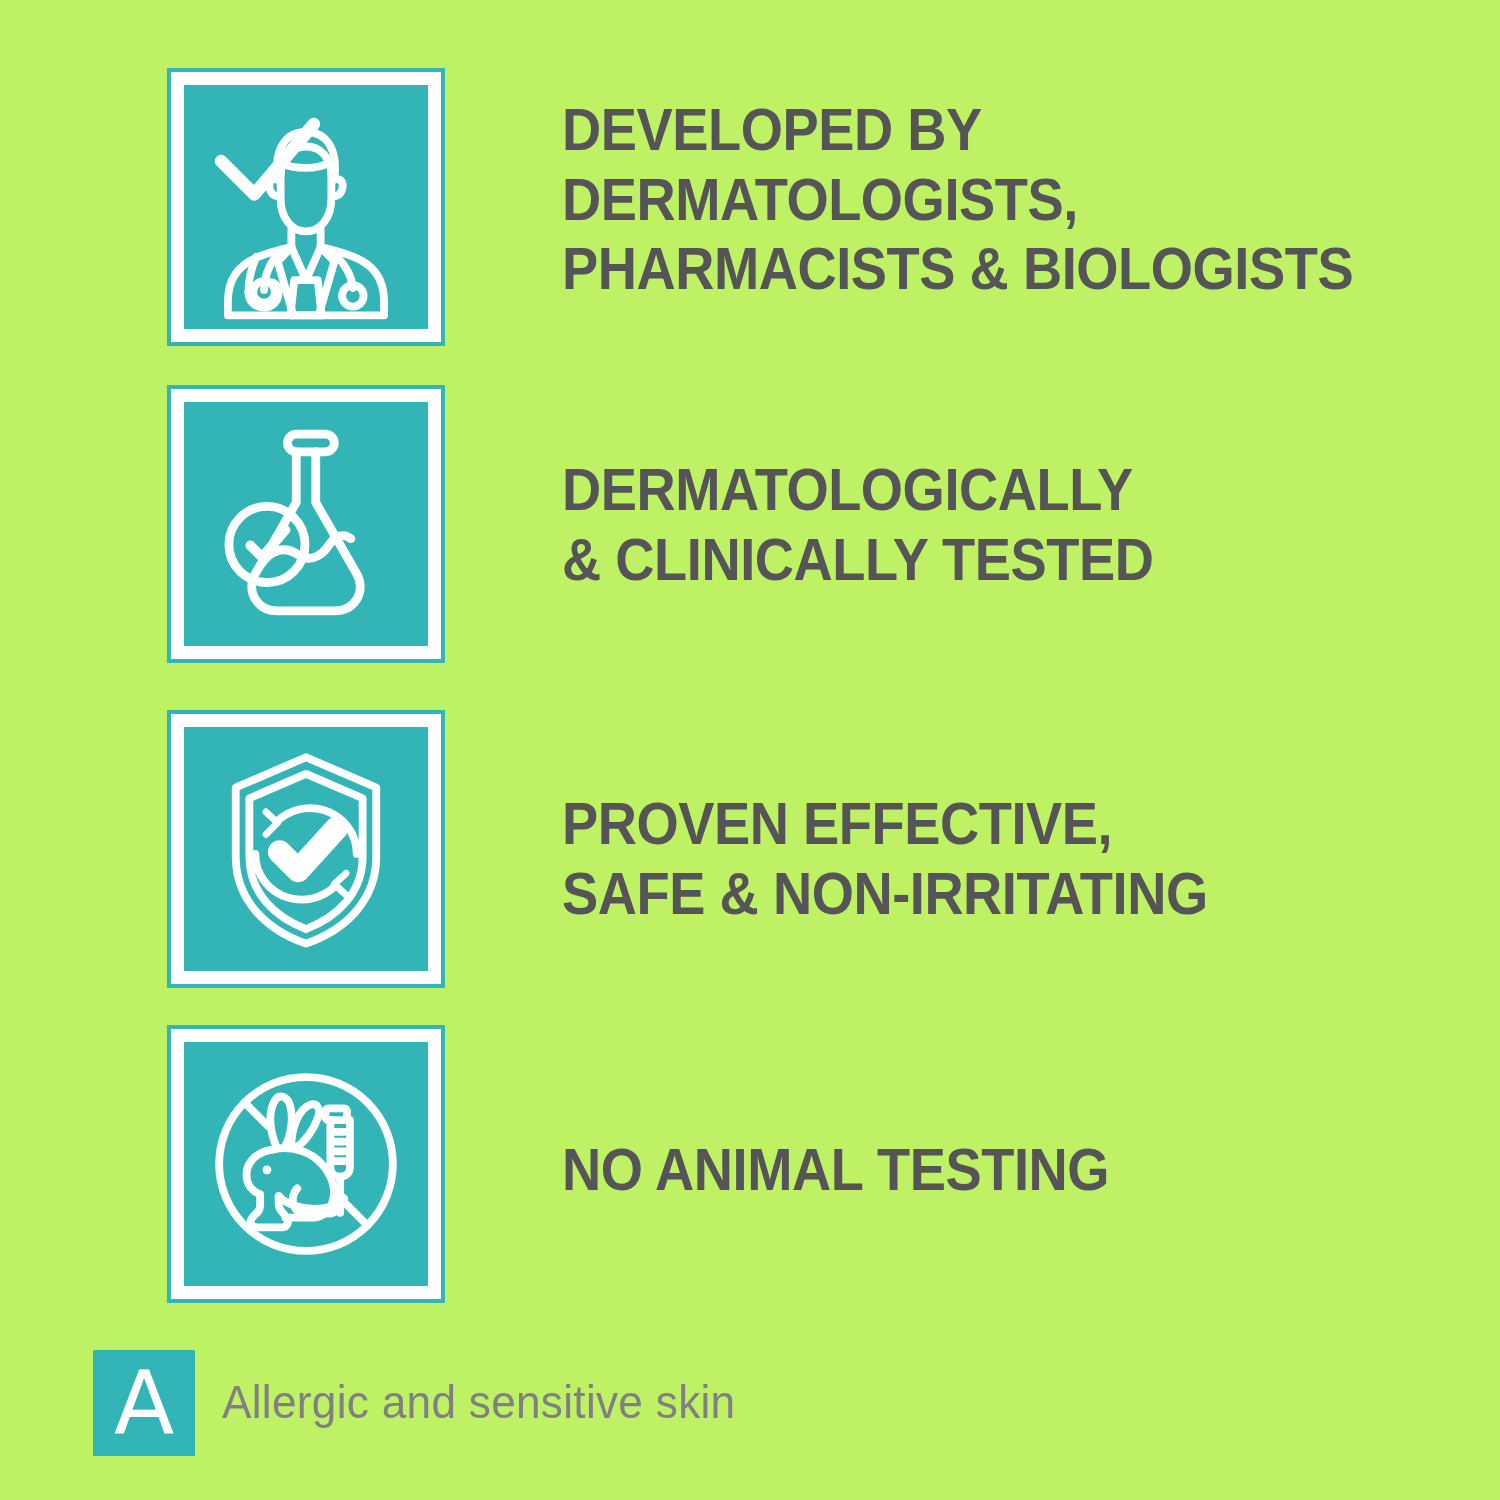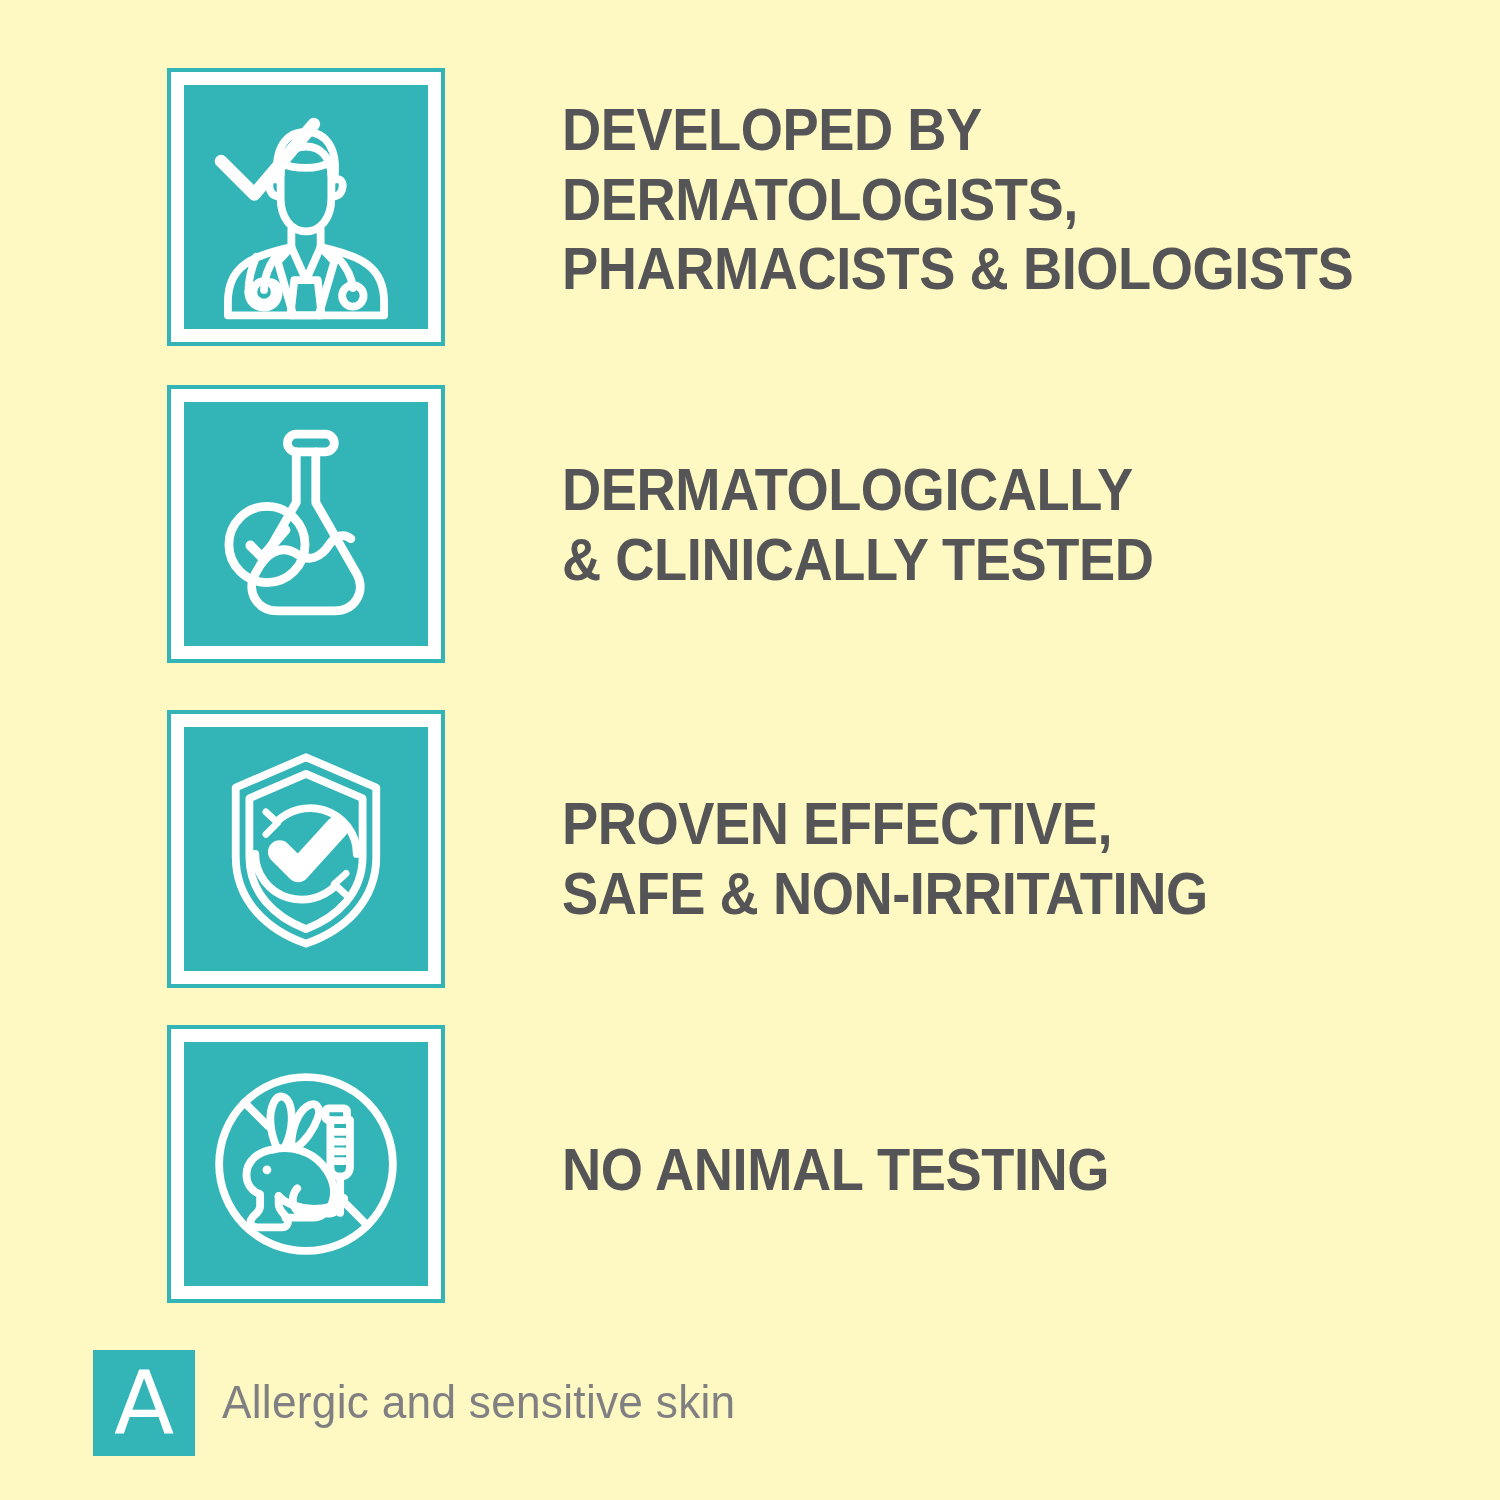--- a/index.html
+++ b/index.html
@@ -12,21 +12,21 @@
     height: 1500px;
     position: relative;
     overflow: hidden;
     font-family: "Liberation Sans", sans-serif;
     -webkit-font-smoothing: antialiased;
   }
 
   .page {
     position: absolute;
     inset: 0;
-    background: #fef9c3;
+    background: #bef264;
   }
 
   
   .feature-row {
     position: absolute;
     left: 0;
     width: 1500px;
   }
 
   .icon-tile {

